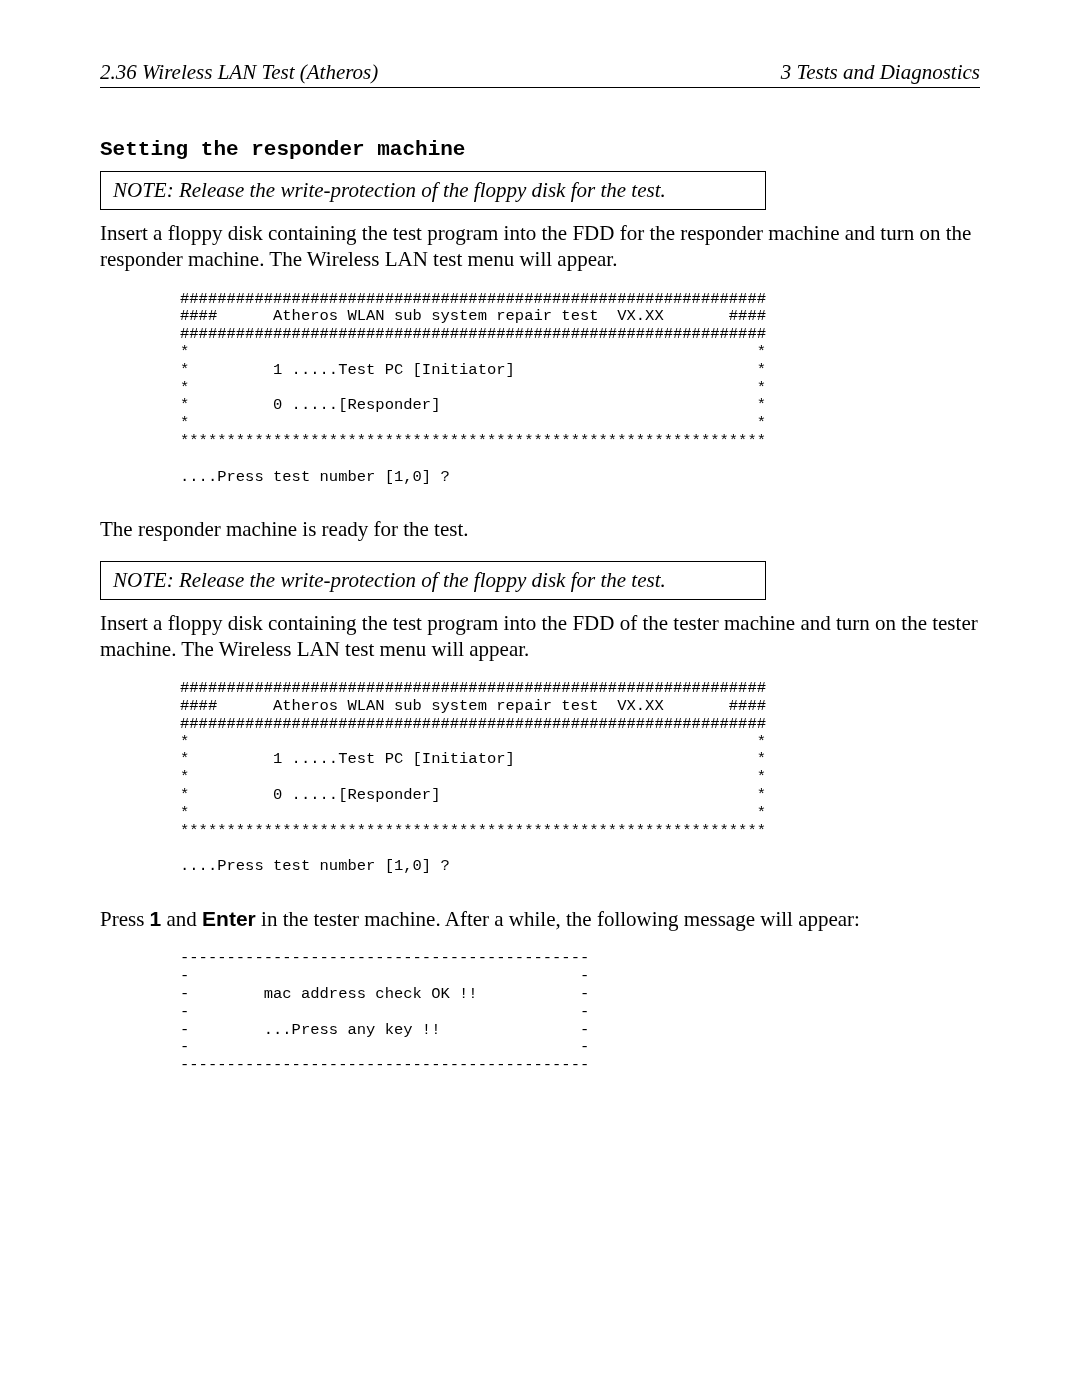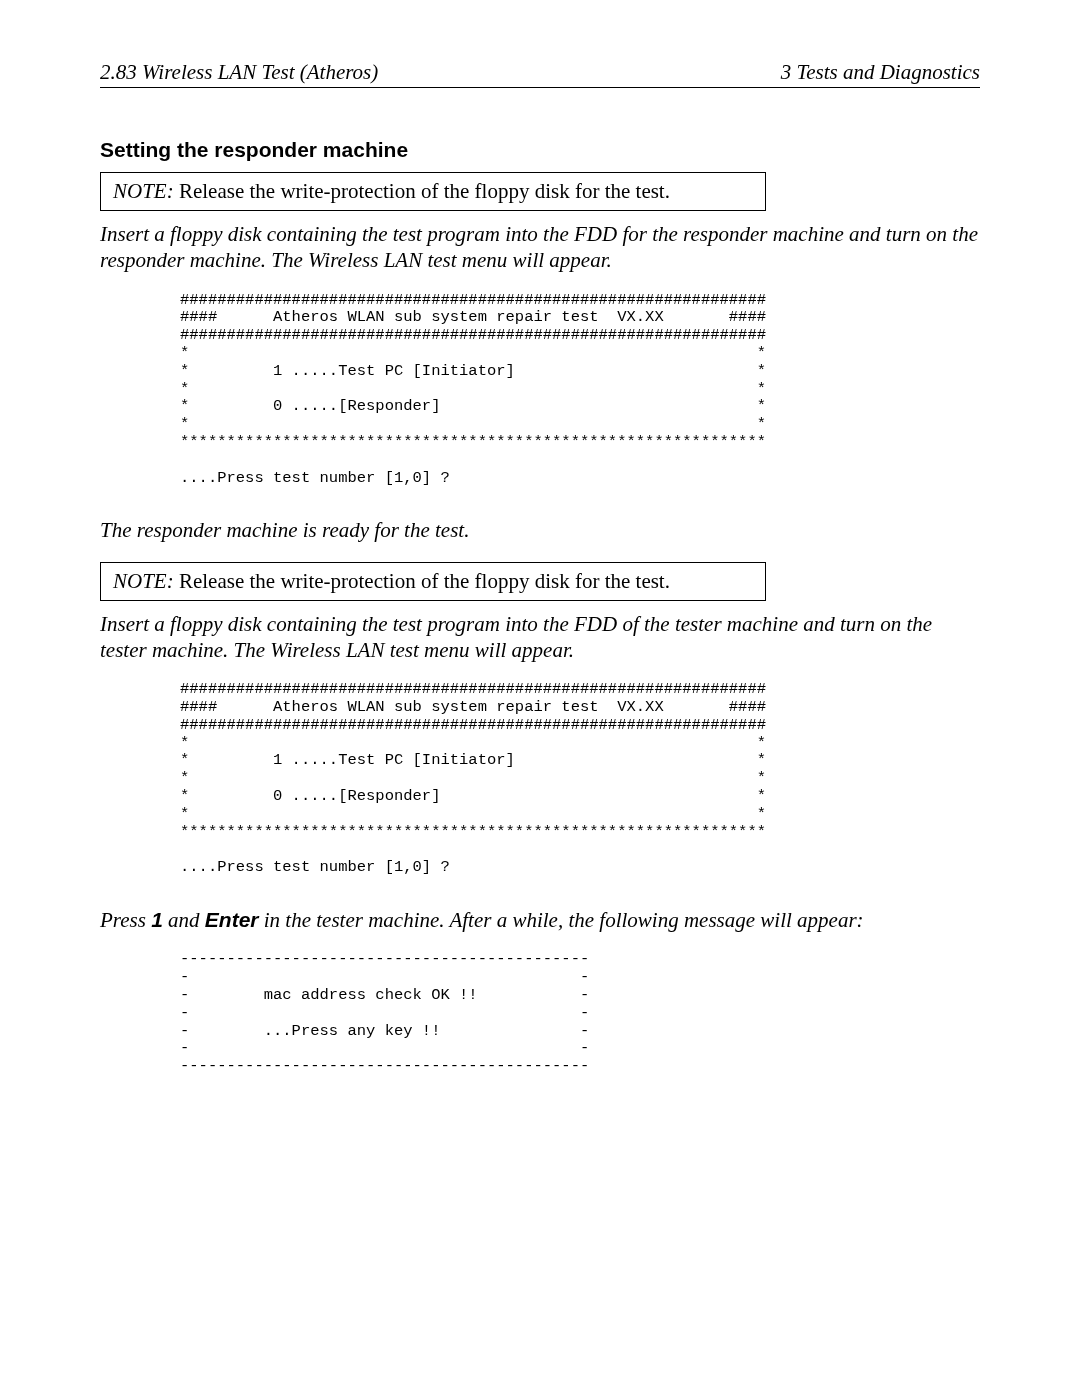--- a/index.html
+++ b/index.html
@@ -20,63 +20,63 @@
     justify-content: space-between;
     font-style: italic;
     font-size: 21px;
     border-bottom: 1.5px solid #000;
     padding-bottom: 2px;
     margin-bottom: 50px;
   }
   .header-left { }
   .header-right { }
   h3.section {
-    font-family: Liberation Sans, sans-serif;
+    font-family: Liberation Mono, monospace;
     font-weight: bold;
     font-size: 21px;
     margin: 30px 0 10px 0;
   }
   .note-box {
     border: 1.5px solid #000;
     padding: 6px 12px;
     font-size: 21px;
     margin-bottom: 10px;
     width: 640px;
   }
   .note-box .note-label {
     font-weight: normal;
     font-style: italic;
   }
   .note-box .note-text {
+    font-style: italic;
   }
   p.body {
     font-size: 21px;
     margin: 8px 0 18px 0;
     line-height: 1.25;
-    font-style: italic;
   }
   pre.code {
     font-family: "Courier New", Courier, monospace;
     font-size: 15.5px;
     line-height: 1.15;
     white-space: pre;
     margin: 0 0 30px 80px;
   }
   .inline-bold {
     font-family: Arial, Helvetica, sans-serif;
     font-weight: bold;
   }
 </style>
 </head>
 <body>
 
 <div class="page">
 
   <div class="header-row">
-    <span class="header-left">2.83  Wireless LAN Test  (Atheros)</span>
+    <span class="header-left">2.36  Wireless LAN Test  (Atheros)</span>
     <span class="header-right">3   Tests and Diagnostics</span>
   </div>
 
   <h3 class="section">Setting the responder machine</h3>
 
   <div class="note-box">
     <span class="note-label">NOTE:</span><span class="note-text">  Release the write-protection of the floppy disk for the test.</span>
   </div>
 
   <p class="body">Insert a floppy disk containing the test program into the FDD for the responder machine and turn on the responder machine. The Wireless LAN test menu will appear.</p>

